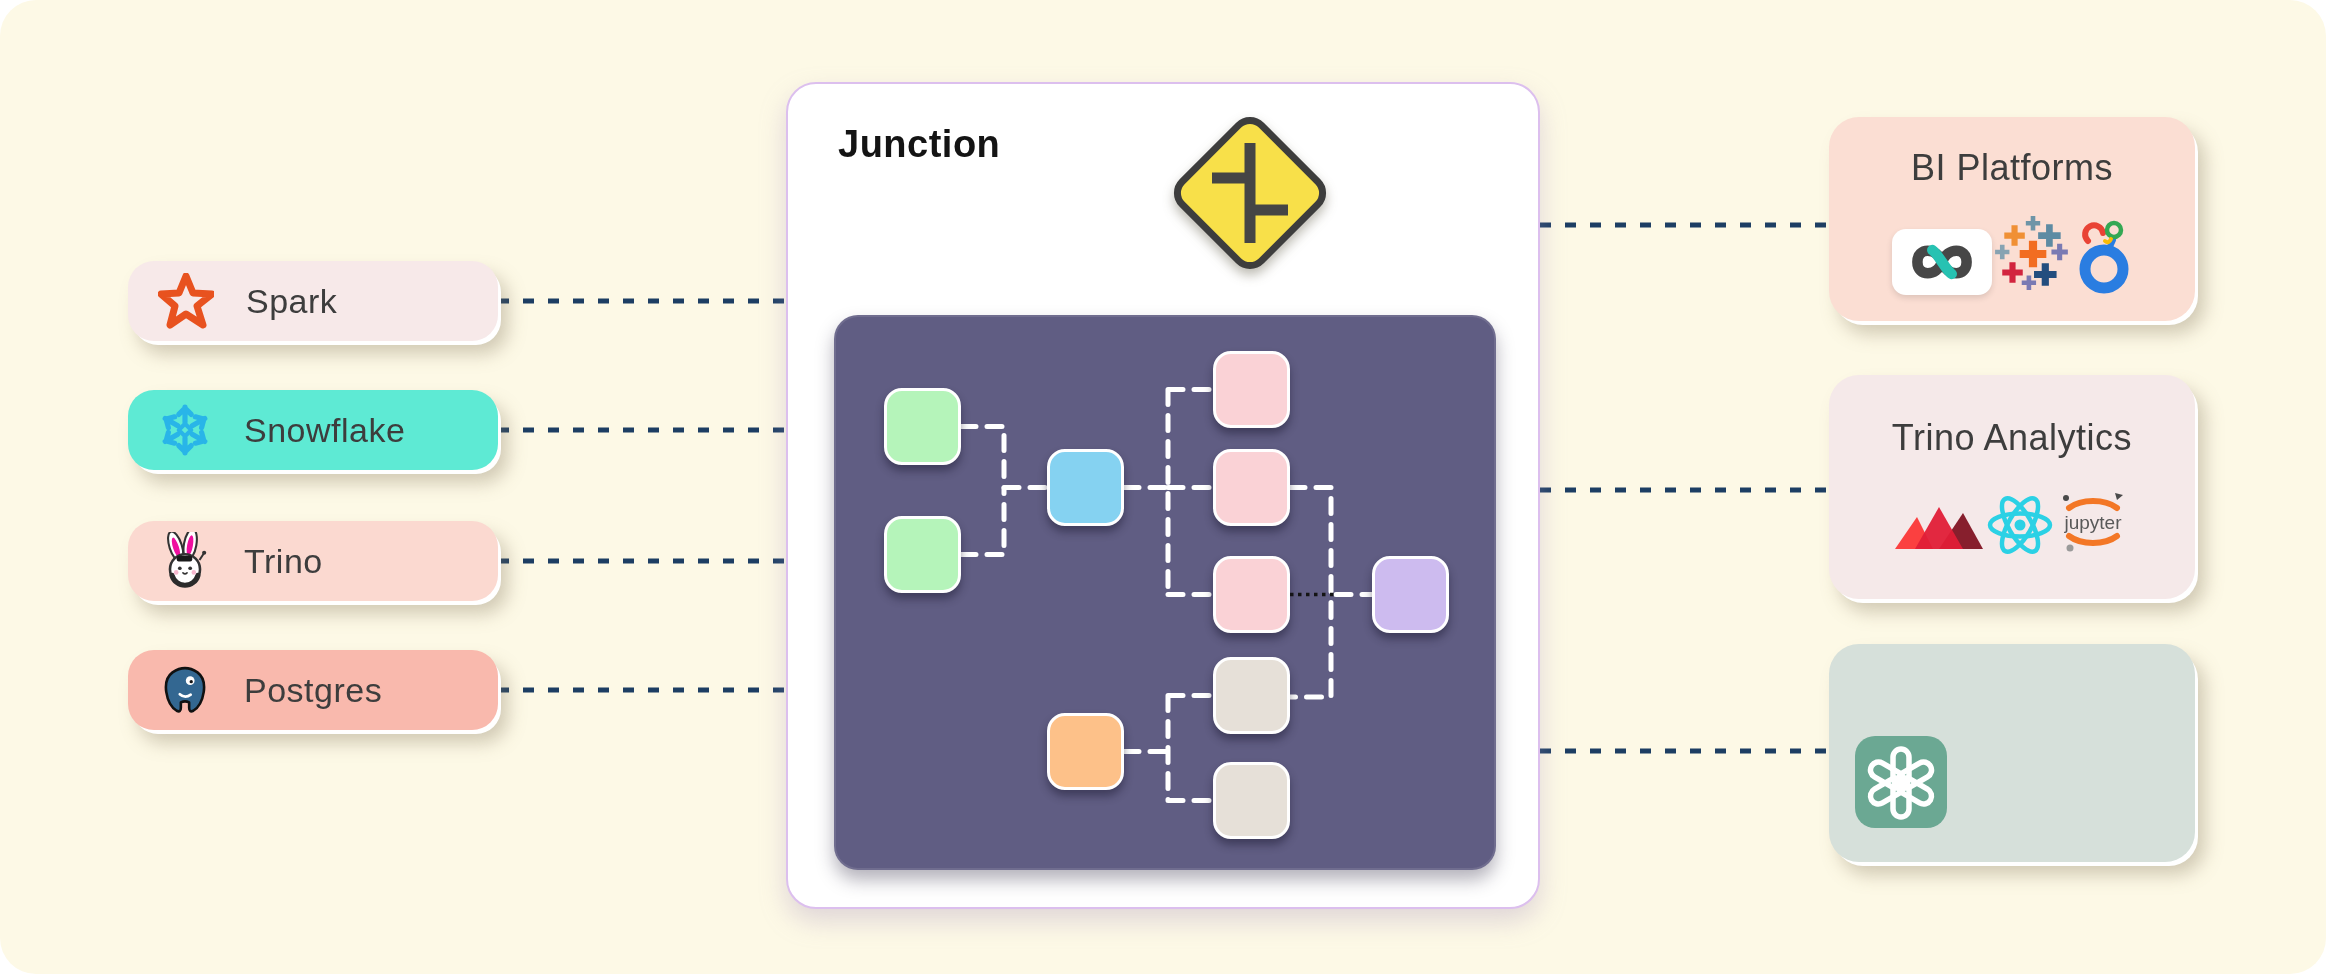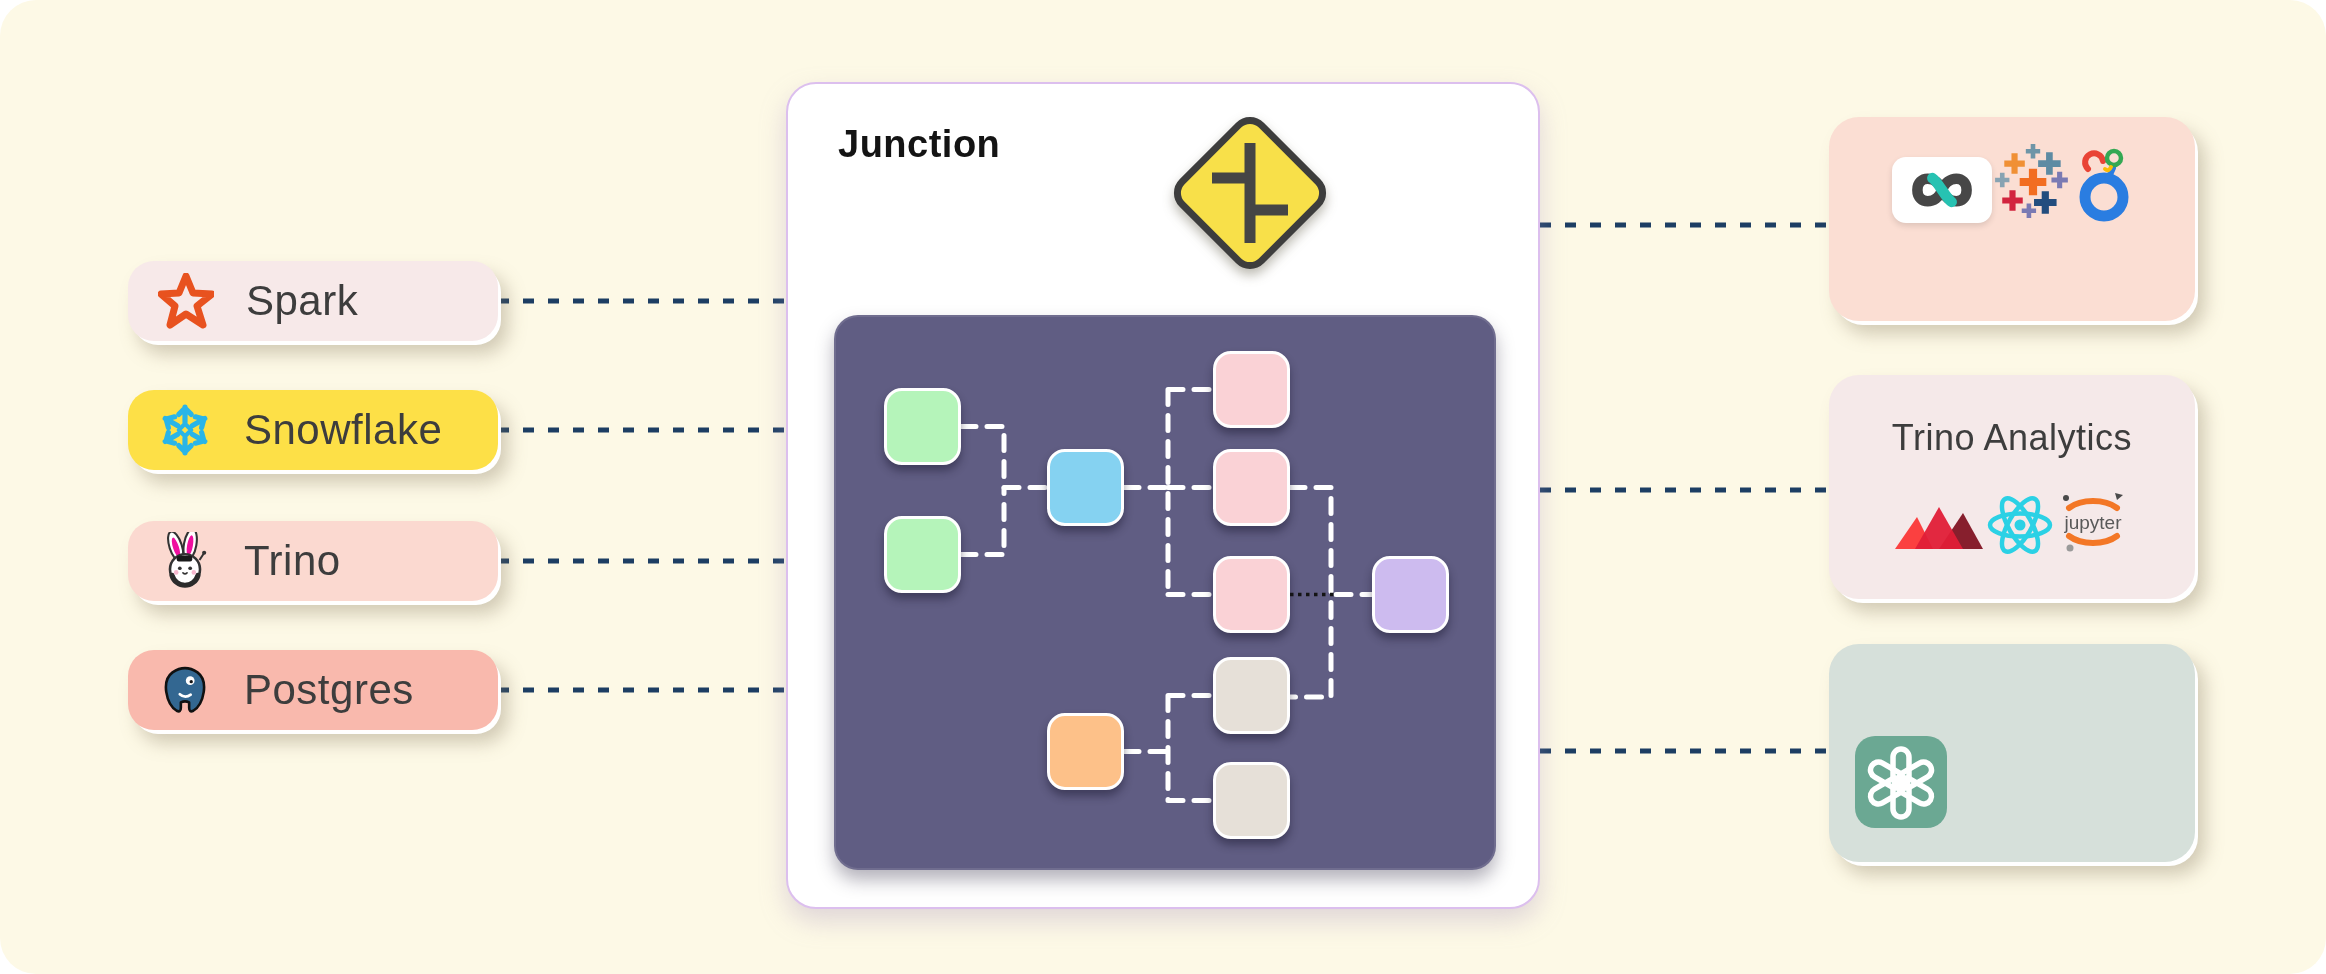--- a/index.html
+++ b/index.html
@@ -12,23 +12,23 @@
   svg{display:block;}
   
   #connectors{position:absolute;inset:0;pointer-events:none;}
   .navy-dash{stroke:#1d3e63;stroke-width:5;fill:none;stroke-dasharray:11 14;}
   
   .src-card{
     position:absolute;left:128px;width:370px;height:80px;border-radius:26px;
     display:flex;align-items:center;padding-left:30px;gap:32px;
     box-shadow:4px 5px 0 -1px #ffffff, 10px 13px 18px rgba(130,115,90,.35);
   }
-  .src-label{font-size:42px;color:#3d3d3d;letter-spacing:.5px;}
+  .src-label{font-size:34px;color:#3d3d3d;letter-spacing:.5px;}
   .bg-spark{background:#f7e9e9;}
-  .bg-snowflake{background:#fde047;}
+  .bg-snowflake{background:#5eead4;}
   .bg-trino{background:#fbd9d0;}
   .bg-postgres{background:#f9b9ad;}
   
   .center-card{
     position:absolute;left:786px;top:82px;width:754px;height:827px;
     background:#ffffff;border:2px solid #dcbfee;border-radius:30px;
     box-shadow:0 12px 26px rgba(170,150,190,.35);
   }
   .title-block{position:absolute;left:50px;top:28px;color:#141414;}
   .title-line1{font-size:47px;font-weight:400;line-height:58px;}
@@ -173,20 +173,21 @@
       <div class="node n-pink" style="left:377px;top:132px"></div>
       <div class="node n-pink" style="left:377px;top:239px"></div>
       <div class="node n-purple" style="left:536px;top:239px"></div>
       <div class="node n-beige" style="left:377px;top:340px"></div>
       <div class="node n-beige" style="left:377px;top:445px"></div>
       <div class="node n-orange" style="left:211px;top:396px"></div>
     </div>
   </div>
 
   <div class="out-card bg-bi" style="top:117px;height:204px">
+    <div class="out-title">BI Platforms</div>
     <div class="icon-row">
       <span class="superset-chip">
         <svg width="88" height="58" viewBox="0 0 96 66">
           <path d="M20,33 C20,16 42,16 48,33 C54,50 76,50 76,33 C76,16 54,16 48,33 C42,50 20,50 20,33 Z" fill="none" stroke="#474747" stroke-width="12" stroke-linejoin="round"></path>
           <path d="M37,19.5 C44,24 52,42 59,46.5" fill="none" stroke="#27c2b2" stroke-width="12" stroke-linecap="round"></path>
         </svg>
       </span>
       <svg width="82" height="82" viewBox="0 0 80 80">
         <g stroke-linecap="butt" fill="none">
           <path d="M33,10 H47 M40,3 V17" stroke="#6e95a7" stroke-width="4.5"></path>

